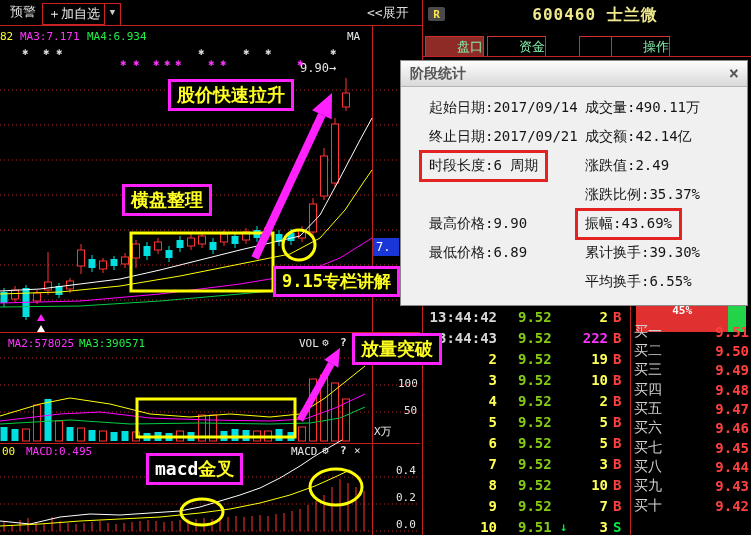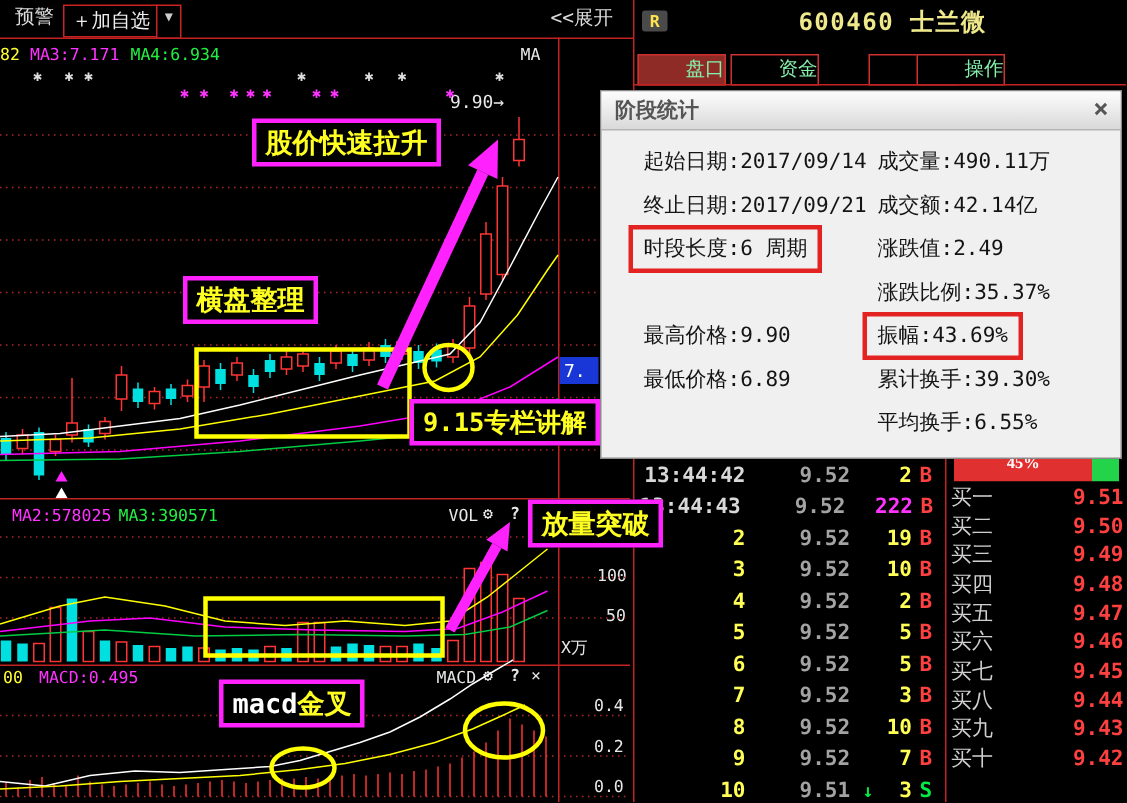--- a/index.html
+++ b/index.html
@@ -34,26 +34,26 @@
   .stat-left{position:absolute;left:28px;top:0;font-size:14px;color:#141414;white-space:pre;}
   .stat-right{position:absolute;left:184px;top:0;font-size:14px;color:#141414;white-space:pre;}
   .stat-boxed{border:3px solid #e32222;padding:4px 7px;margin:-7px -10px;display:inline-block;}
   
   .anno{position:absolute;border:3px solid #ff22ff;background:#000;color:#ffff22;
      font-size:18px;font-weight:bold;padding:1px 6px;white-space:nowrap;z-index:5;}
   
   #trade-list{left:423px;top:306px;width:206px;height:229px;overflow:hidden;}
   .trow{display:flex;height:21px;align-items:center;font-size:14px;font-weight:bold;}
   .trow .c1{width:74px;text-align:right;}
-  .trow .c2{width:42px;margin-left:36px;color:#a3a3a3;}
+  .trow .c2{width:42px;margin-left:21px;color:#84cc16;}
   .trow .ar{width:14px;font-size:12px;}
   .trow .c3{flex:1;text-align:right;}
   .trow .c4{width:16px;margin-left:5px;}
   
-  #ratio-bar{left:636px;top:306px;width:110px;height:15px;display:flex;overflow:hidden;font-family:Liberation Serif, serif;}
+  #ratio-bar{left:636px;top:306px;width:110px;height:26px;display:flex;overflow:hidden;}
   #ratio-red{background:#e03030;width:84%;height:100%;text-align:center;}
   #ratio-red span{color:#fff;font-size:11px;font-weight:bold;position:relative;top:-7px;}
   #ratio-green{background:#23d34a;flex:1;height:100%;}
   #buy-list{left:634px;top:322px;width:115px;height:213px;overflow:hidden;}
   .brow{height:19.35px;display:flex;align-items:center;font-size:14px;gap:11px;}
   .brow .bl{width:58px;color:#cfcfcf;}
   .brow .bp{flex:1;text-align:right;color:#ff4040;font-weight:bold;}
   
   #price-tag{left:373px;top:238px;width:23px;height:18px;background:#1837d6;color:#fff;
      font-size:12px;line-height:18px;padding-left:3px;}

